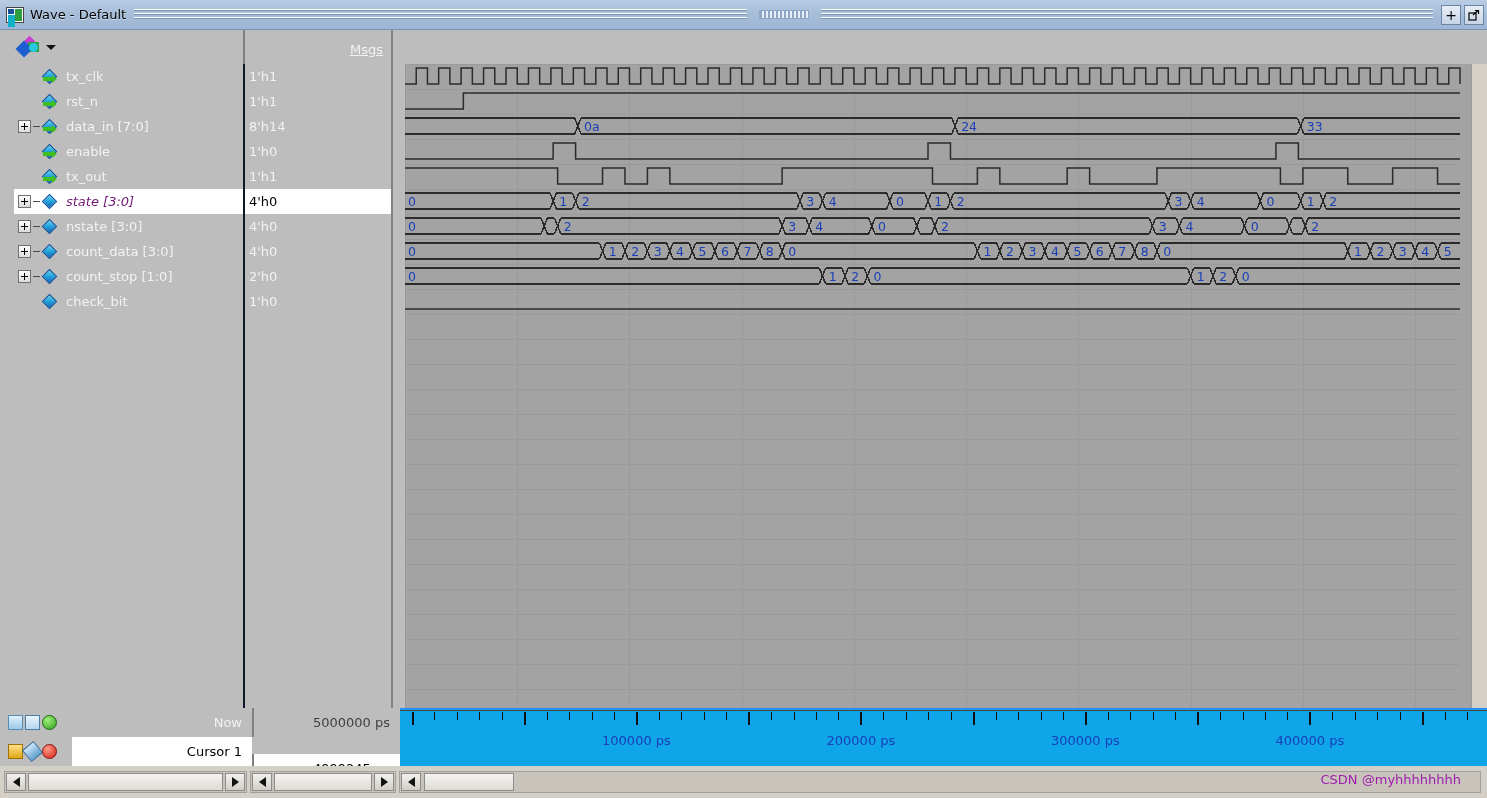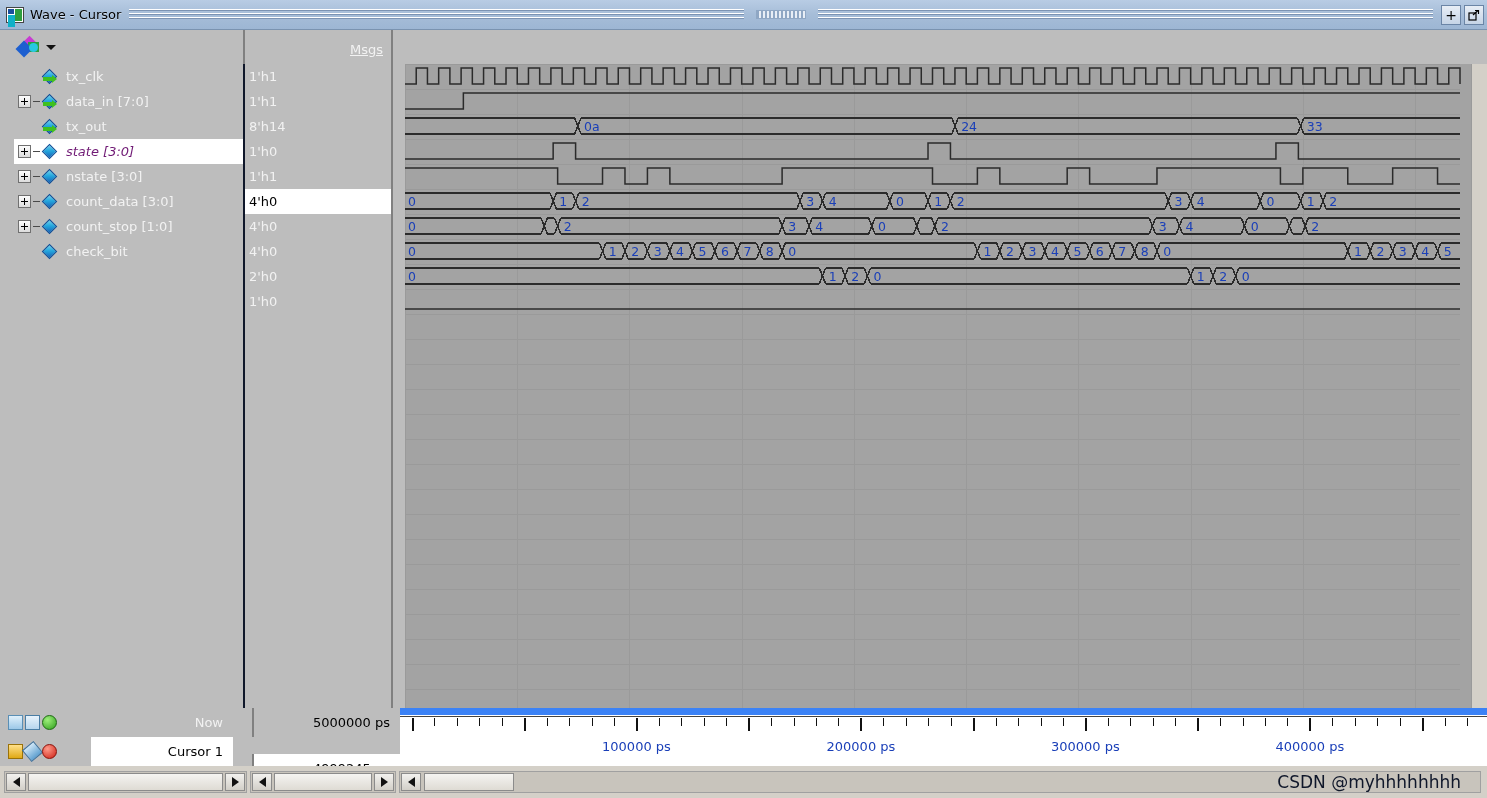--- a/index.html
+++ b/index.html
@@ -167,80 +167,80 @@
   }
   
   #vscroll {
     position: absolute; right: 0; top: 64px; width: 16px; height: 644px;
     background: #d4d0c8; border-left: 1px solid #9a9a9a; z-index: 6;
   }
 
   
   #timeaxis {
     position: absolute; left: 400px; top: 708px; width: 1087px; height: 58px;
-    background: #ffffff; border-top: 7px solid #3b82f6;
+    background: #0ea5e9; border-top: 1px solid #3b82f6;
   }
   #tick-svg { position: absolute; left: 0; top: 0; }
   .tlabel {
     position: absolute; top: 24px; font-size: 13px; color: #1a3fb8;
     transform: translateX(-50%); white-space: nowrap;
   }
 
   
   #status {
     position: absolute; left: 0; top: 708px; width: 400px; height: 58px;
     background: #bdbdbd; display: flex; flex-direction: column;
   }
-  .srow { height: 29px; display: flex; align-items: center; gap: 19px; }
+  .srow { height: 29px; display: flex; align-items: center; }
   .sicons { width: 72px; height: 29px; display: flex; align-items: center; padding-left: 8px; gap: 2px; }
   .mini { width: 15px; height: 15px; position: relative; flex: none; }
   .mini.wavez { background: linear-gradient(to bottom,#dff0fb,#9cc8e8); border:1px solid #5a8fb5; }
   .mini.chart { background: linear-gradient(to bottom,#e8f3fc,#b7d6ee); border:1px solid #4a7da4; }
   .mini.green { border-radius: 50%; background: radial-gradient(circle at 35% 30%, #9ff07c, #2f9e1c); border:1px solid #1d6a12;}
   .mini.red { border-radius: 50%; background: radial-gradient(circle at 35% 30%, #ff9a8a, #cc2014); border:1px solid #8b1008;}
   .mini.lock { background: linear-gradient(to bottom,#ffe08a,#e0a915); border:1px solid #9a7209; }
   .mini.wrench { background: linear-gradient(to bottom,#cfe6f7,#5fa0d0); border:1px solid #3a6f9c; transform: rotate(-40deg); }
   .slabel {
     flex: 1; text-align: right; padding-right: 10px; font-size: 13px; color: #f2f2f2;
   }
   .srow.cur .slabel { color: #000; background: #ffffff; height: 29px; line-height: 29px; }
   .sval {
     width: 148px; text-align: right; padding-right: 10px; font-size: 13px;
-    color: #000000; border-left: 2px solid #808080; height: 29px; line-height: 29px;
+    color: #404040; border-left: 2px solid #808080; height: 29px; line-height: 29px;
   }
   .srow.cur .sval { color: #000; background: #ffffff; margin-top: 33px; }
 
   
   #botbar {
     position: absolute; left: 0; top: 766px; width: 1487px; height: 32px;
     background: #d4d0c8; display: flex; align-items: center;
   }
   .hsb { height: 22px; background: #c8c4bc; border: 1px solid #a0a0a0;
          display: flex; align-items: center; position: relative; }
   .arrbtn {
     width: 20px; height: 18px; background: linear-gradient(to bottom,#f2f1ee,#d2cfc8);
     border: 1px solid #8b8b8b; display: flex; align-items: center; justify-content: center;
     flex: none; margin: 0 1px;
   }
   .arrbtn .tri-l { width:0;height:0;border-top:5px solid transparent;border-bottom:5px solid transparent;border-right:7px solid #111; }
   .arrbtn .tri-r { width:0;height:0;border-top:5px solid transparent;border-bottom:5px solid transparent;border-left:7px solid #111; }
   .thumb { height: 18px; background: linear-gradient(to bottom,#f5f4f1,#dedbd4); border: 1px solid #8b8b8b; }
   #watermark {
-    position: absolute; right: 26px; top: 772px; font-size: 17px;
-    color: #0f172a; z-index: 10; white-space: nowrap;
+    position: absolute; right: 26px; top: 772px; font-size: 13px;
+    color: #a21caf; z-index: 10; white-space: nowrap;
   }
 </style>
 </head>
 <body>
 
 <div id="app">
 
   <div id="titlebar">
     <div id="title-icon"></div>
-    <div id="title-text">Wave - Cursor</div>
+    <div id="title-text">Wave - Default</div>
     <div class="grip"></div>
     <div id="title-handle"></div>
     <div class="grip"></div>
     <div class="tb-btn">+</div>
     <div class="tb-btn">
       <svg width="12" height="12" viewBox="0 0 12 12">
         <rect x="1" y="4" width="7" height="7" fill="none" stroke="#000" stroke-width="1.2"></rect>
         <path d="M5 6 L10 1.5 M7 1.5 L10.5 1.5 L10.5 5" fill="none" stroke="#000" stroke-width="1.2"></path>
       </svg>
     </div>
@@ -267,27 +267,45 @@
         <div class="nrow">
           <div class="expander empty"></div>
           <div class="dash hide"></div>
           <div class="sigicon inp">
             <div class="dia"></div>
             <div class="arr"></div>
           </div>
           <div class="nlabel">tx_clk</div>
         </div>
         <div class="nrow">
+          <div class="expander empty"></div>
+          <div class="dash hide"></div>
+          <div class="sigicon inp">
+            <div class="dia"></div>
+            <div class="arr"></div>
+          </div>
+          <div class="nlabel">rst_n</div>
+        </div>
+        <div class="nrow">
           <div class="expander plus"></div>
           <div class="dash "></div>
           <div class="sigicon inp">
             <div class="dia"></div>
             <div class="arr"></div>
           </div>
           <div class="nlabel">data_in [7:0]</div>
+        </div>
+        <div class="nrow">
+          <div class="expander empty"></div>
+          <div class="dash hide"></div>
+          <div class="sigicon inp">
+            <div class="dia"></div>
+            <div class="arr"></div>
+          </div>
+          <div class="nlabel">enable</div>
         </div>
         <div class="nrow">
           <div class="expander empty"></div>
           <div class="dash hide"></div>
           <div class="sigicon inp">
             <div class="dia"></div>
             <div class="arr"></div>
           </div>
           <div class="nlabel">tx_out</div>
         </div>

